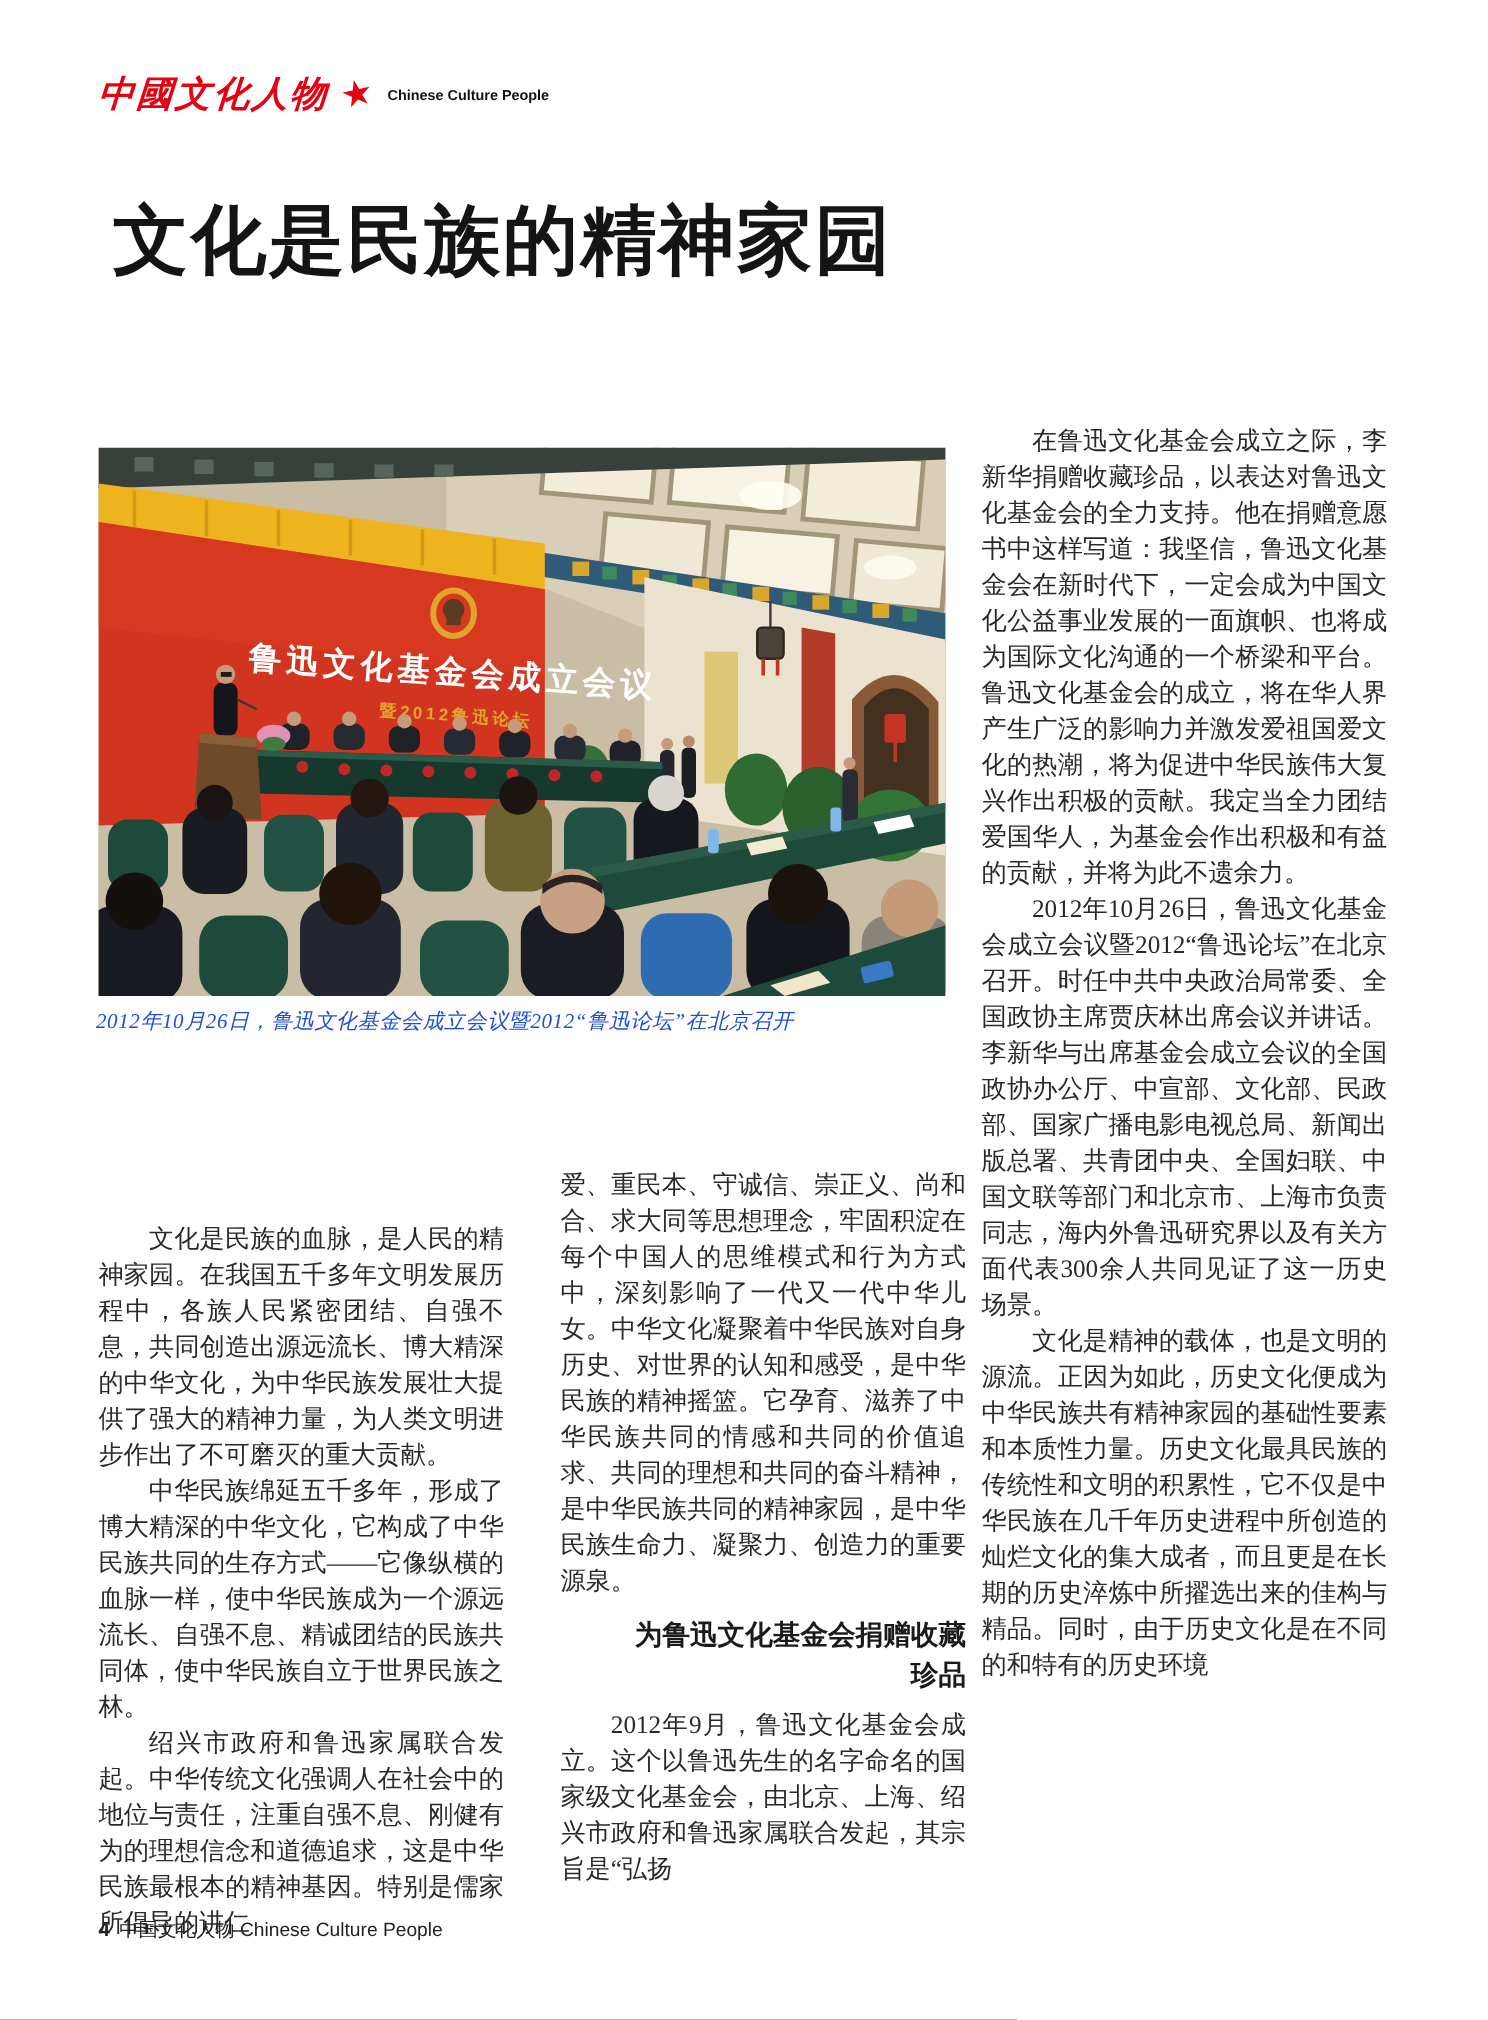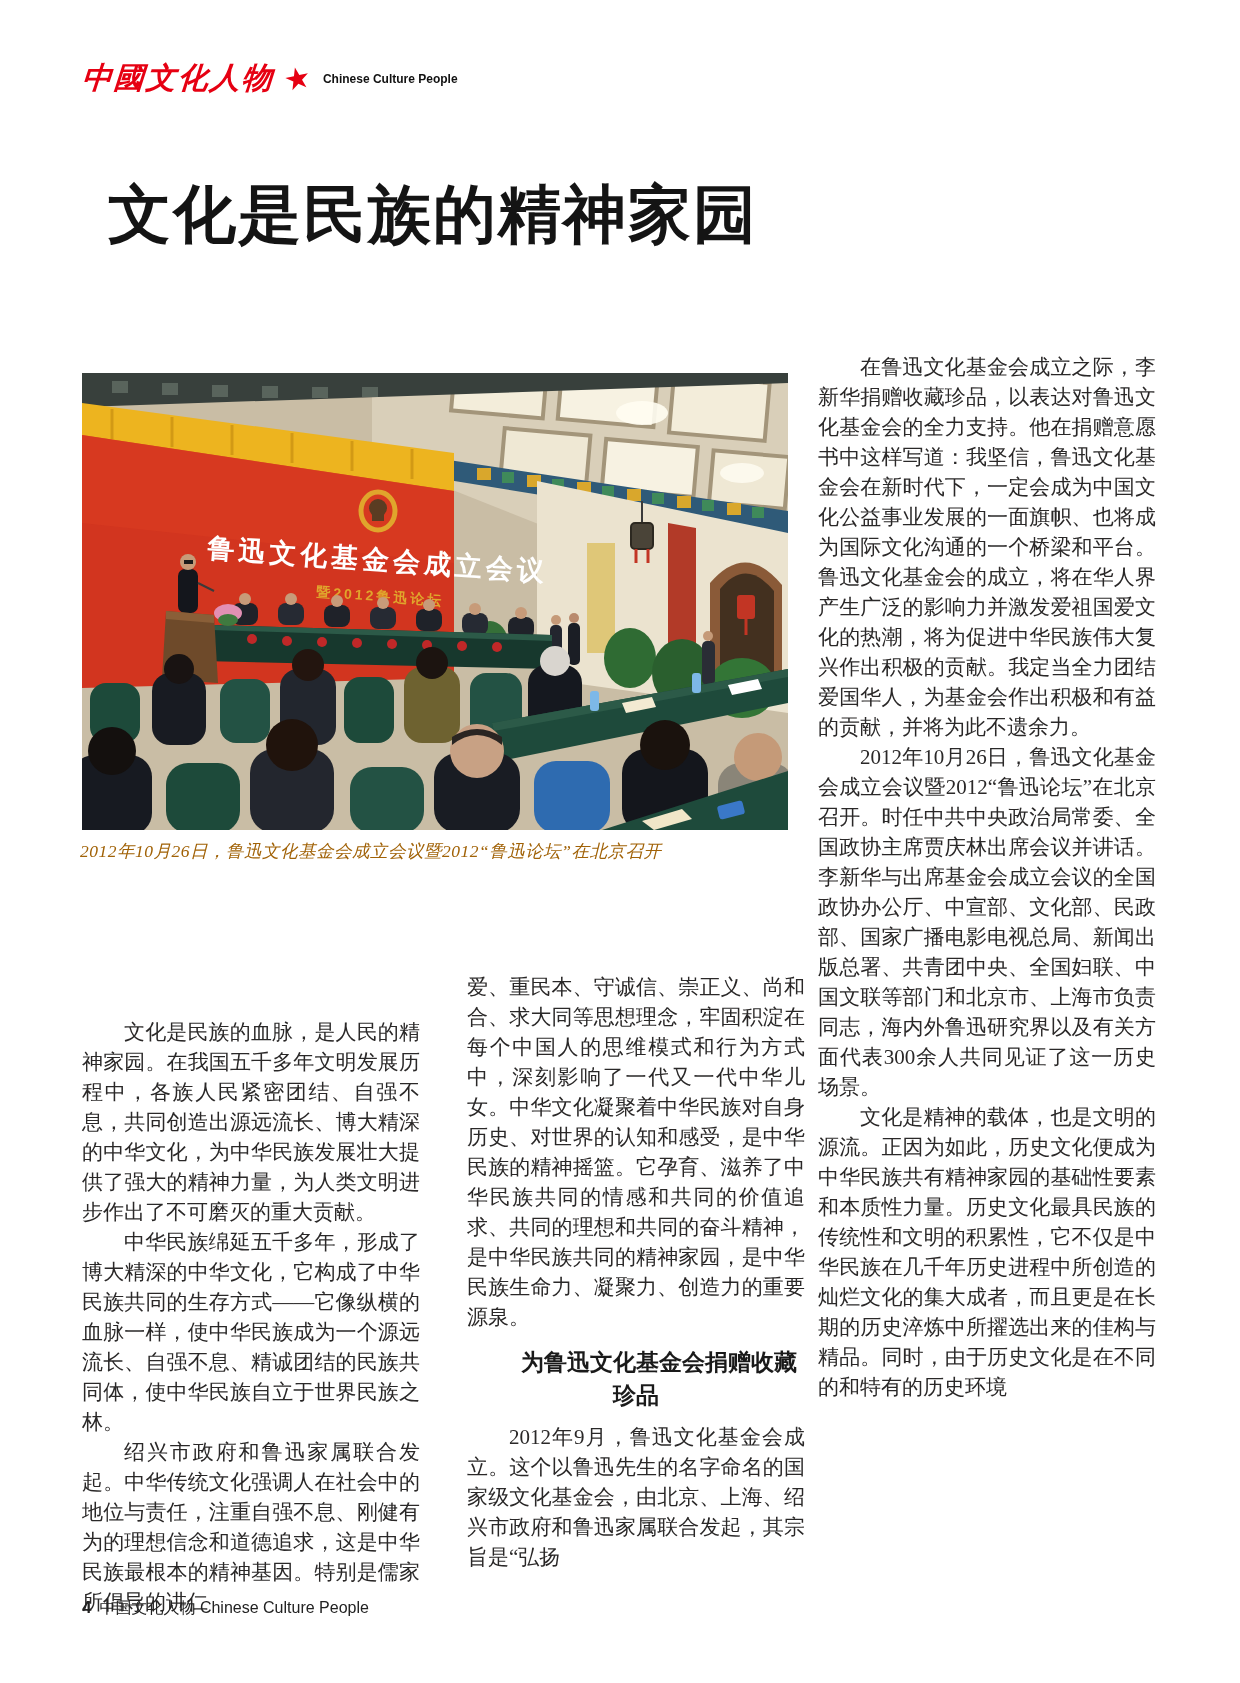--- a/index.html
+++ b/index.html
@@ -15,42 +15,42 @@
     font-family:"Liberation Serif","DejaVu Serif",serif;letter-spacing:2px;
     transform:skewX(-4deg);
   }
   .logo-star{color:#e60012;font-size:30px;line-height:30px;transform:rotate(-12deg);}
   .logo-en{
     color:#111;font-size:12px;font-weight:700;
     font-family:"Liberation Sans","DejaVu Sans",sans-serif;margin-left:2px;
   }
   
   .headline{
-    position:absolute;left:94px;top:158px;margin:14px;
+    position:absolute;left:94px;top:158px;margin:0;
     font-size:63px;font-weight:900;color:#141414;letter-spacing:2px;
     font-family:"Liberation Serif","DejaVu Serif",serif;
   }
   
   .photo{position:absolute;left:82px;top:373px;width:706px;height:457px;overflow:hidden;background:#c8bca4;}
   .photo svg{display:block;}
   .caption{
     position:absolute;left:80px;top:839px;width:706px;margin:0;
-    font-size:17.5px;font-style:italic;color:#a16207;letter-spacing:0.5px;
+    font-size:17.5px;font-style:italic;color:#1d4ed8;letter-spacing:0.5px;
   }
   
   .col{position:absolute;width:338px;font-size:21px;line-height:30px;text-align:justify;color:#2a2828;}
   .col p{margin:0;text-indent:2em;}
   .col p.cont{text-indent:0;}
   .col1{left:82px;top:972px;margin-top:45px;}
   .col2{left:467px;top:972px;}
   .col3{left:818px;top:352px;}
   .subhead{
     font-family:"Liberation Sans","DejaVu Sans",sans-serif;
     font-weight:700;font-size:23px;line-height:33px;color:#1a1a1a;
-    margin:14px 0 10px 0;text-indent:2em;text-align:center;
+    margin:14px 0 10px 0;text-indent:2em;text-align:right;
   }
   
   .footer{
     position:absolute;left:82px;top:1598px;
     font-family:"Liberation Sans","DejaVu Sans",sans-serif;
     font-size:16px;color:#222;display:flex;gap:8px;align-items:baseline;
   }
   .footer .pg{font-weight:700;font-size:17px;}
 </style>
 </head>

